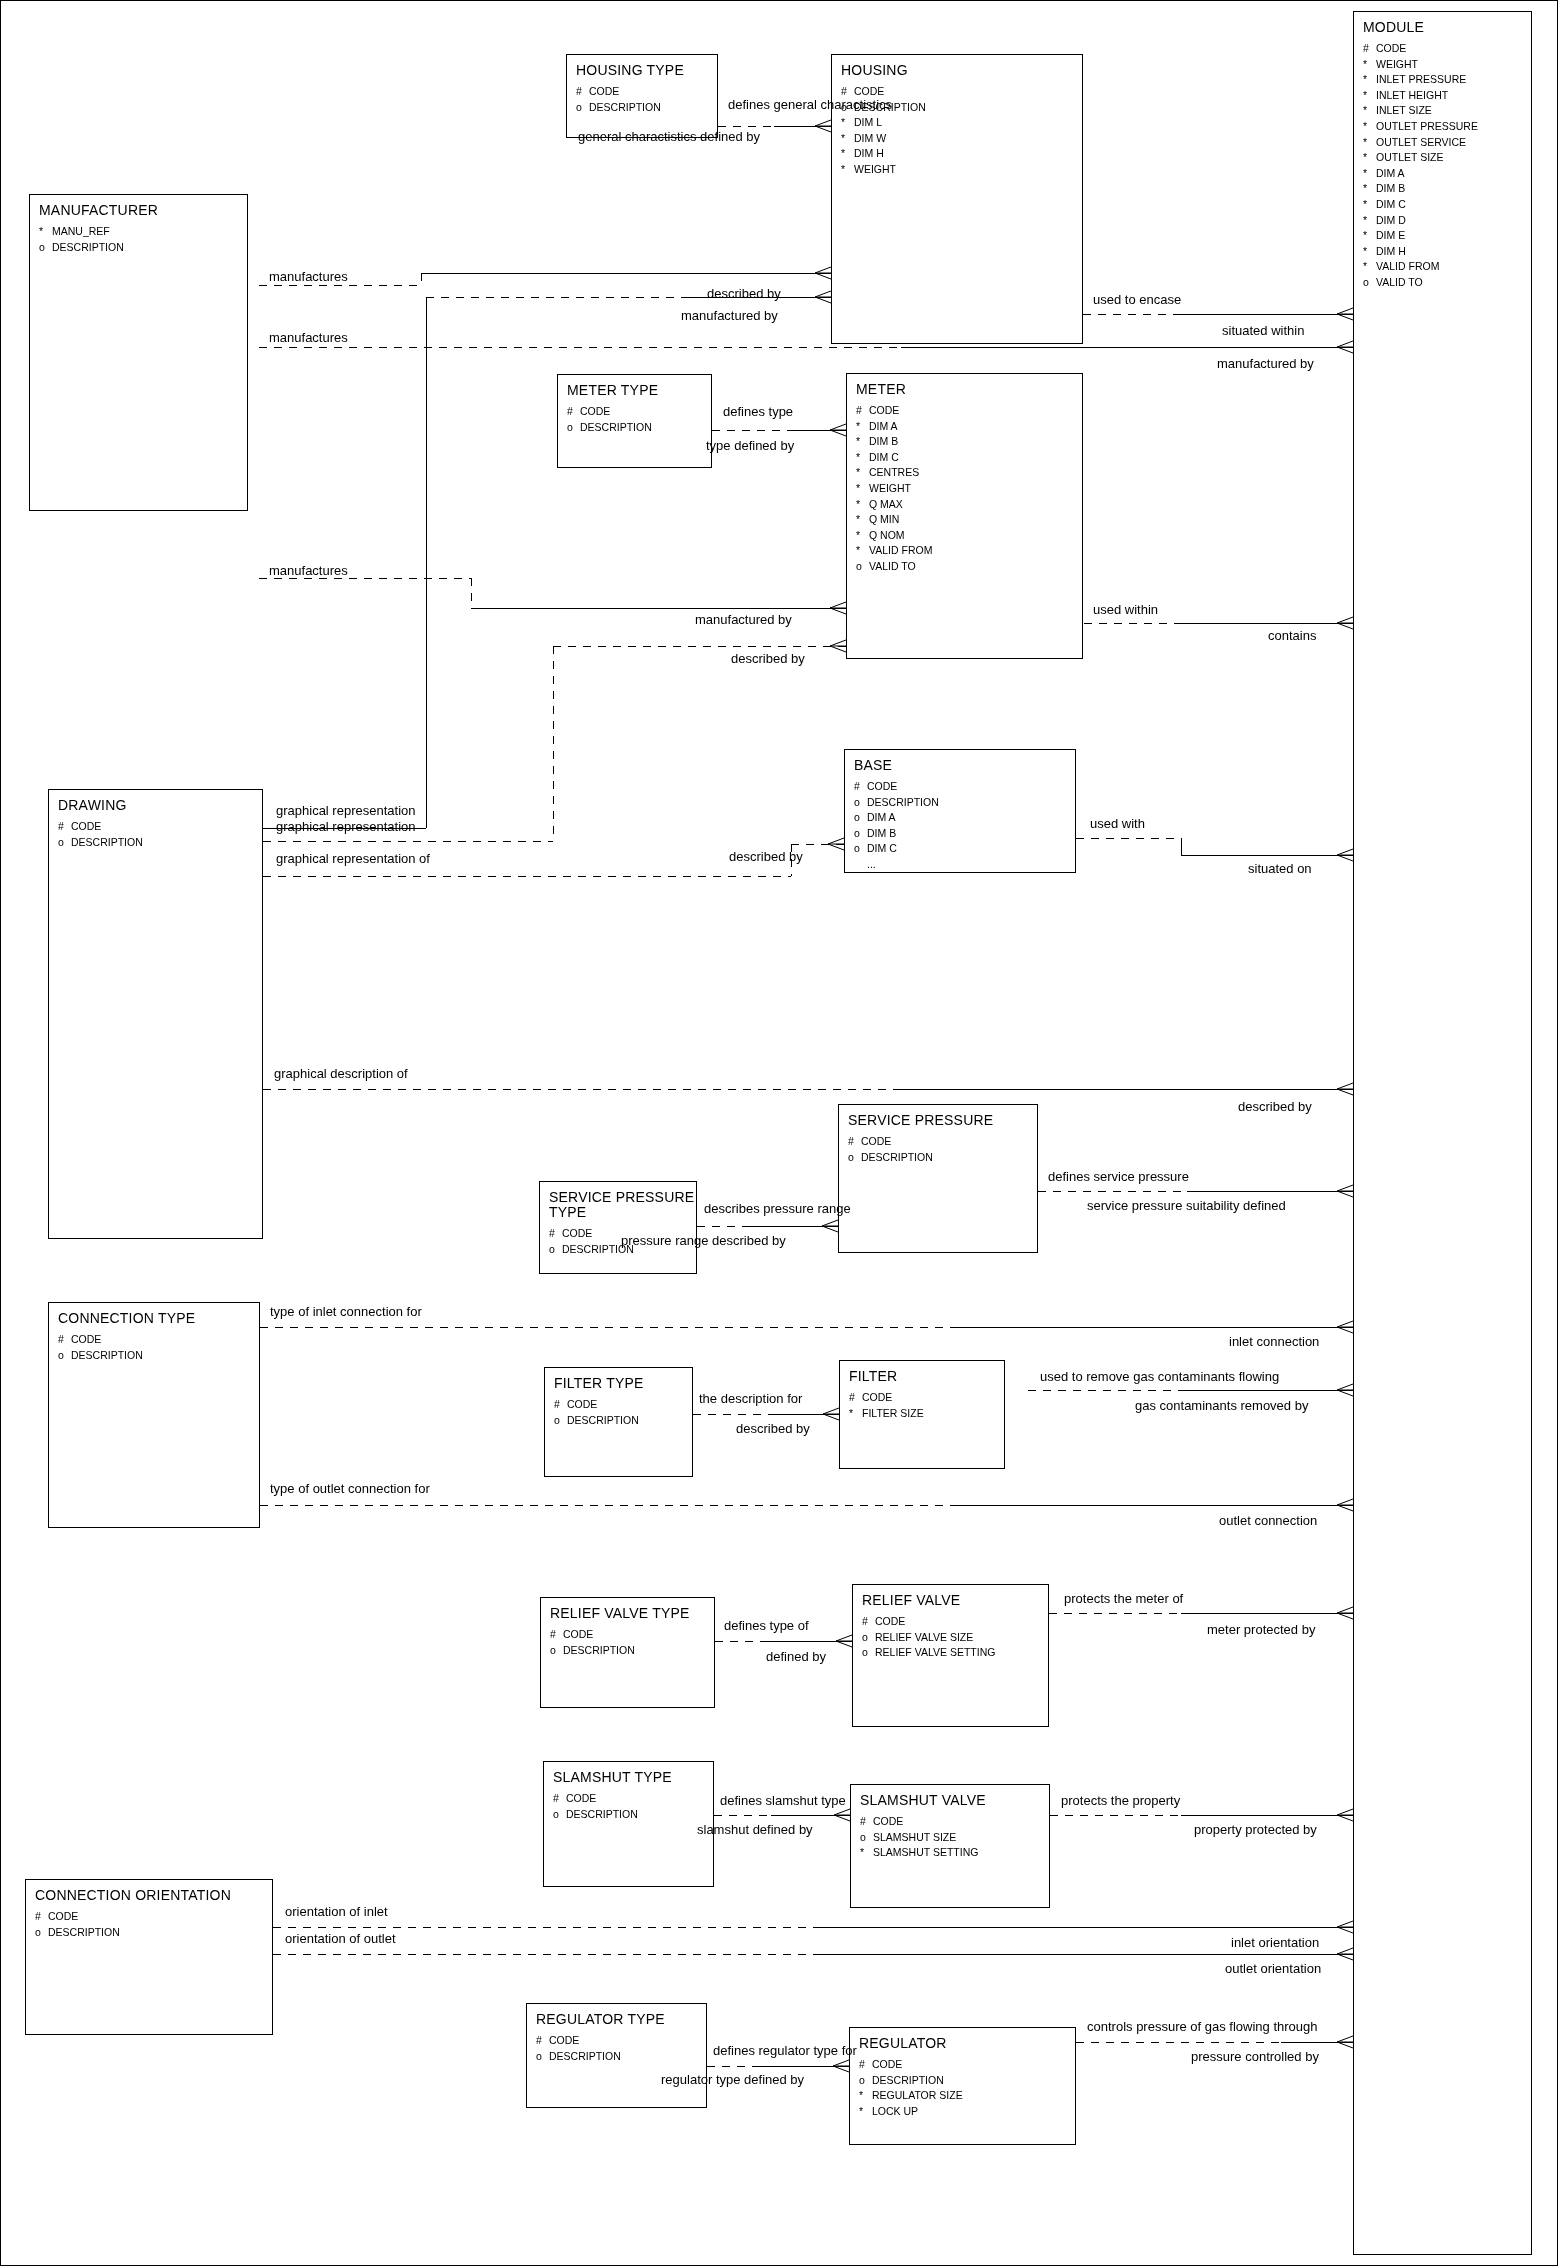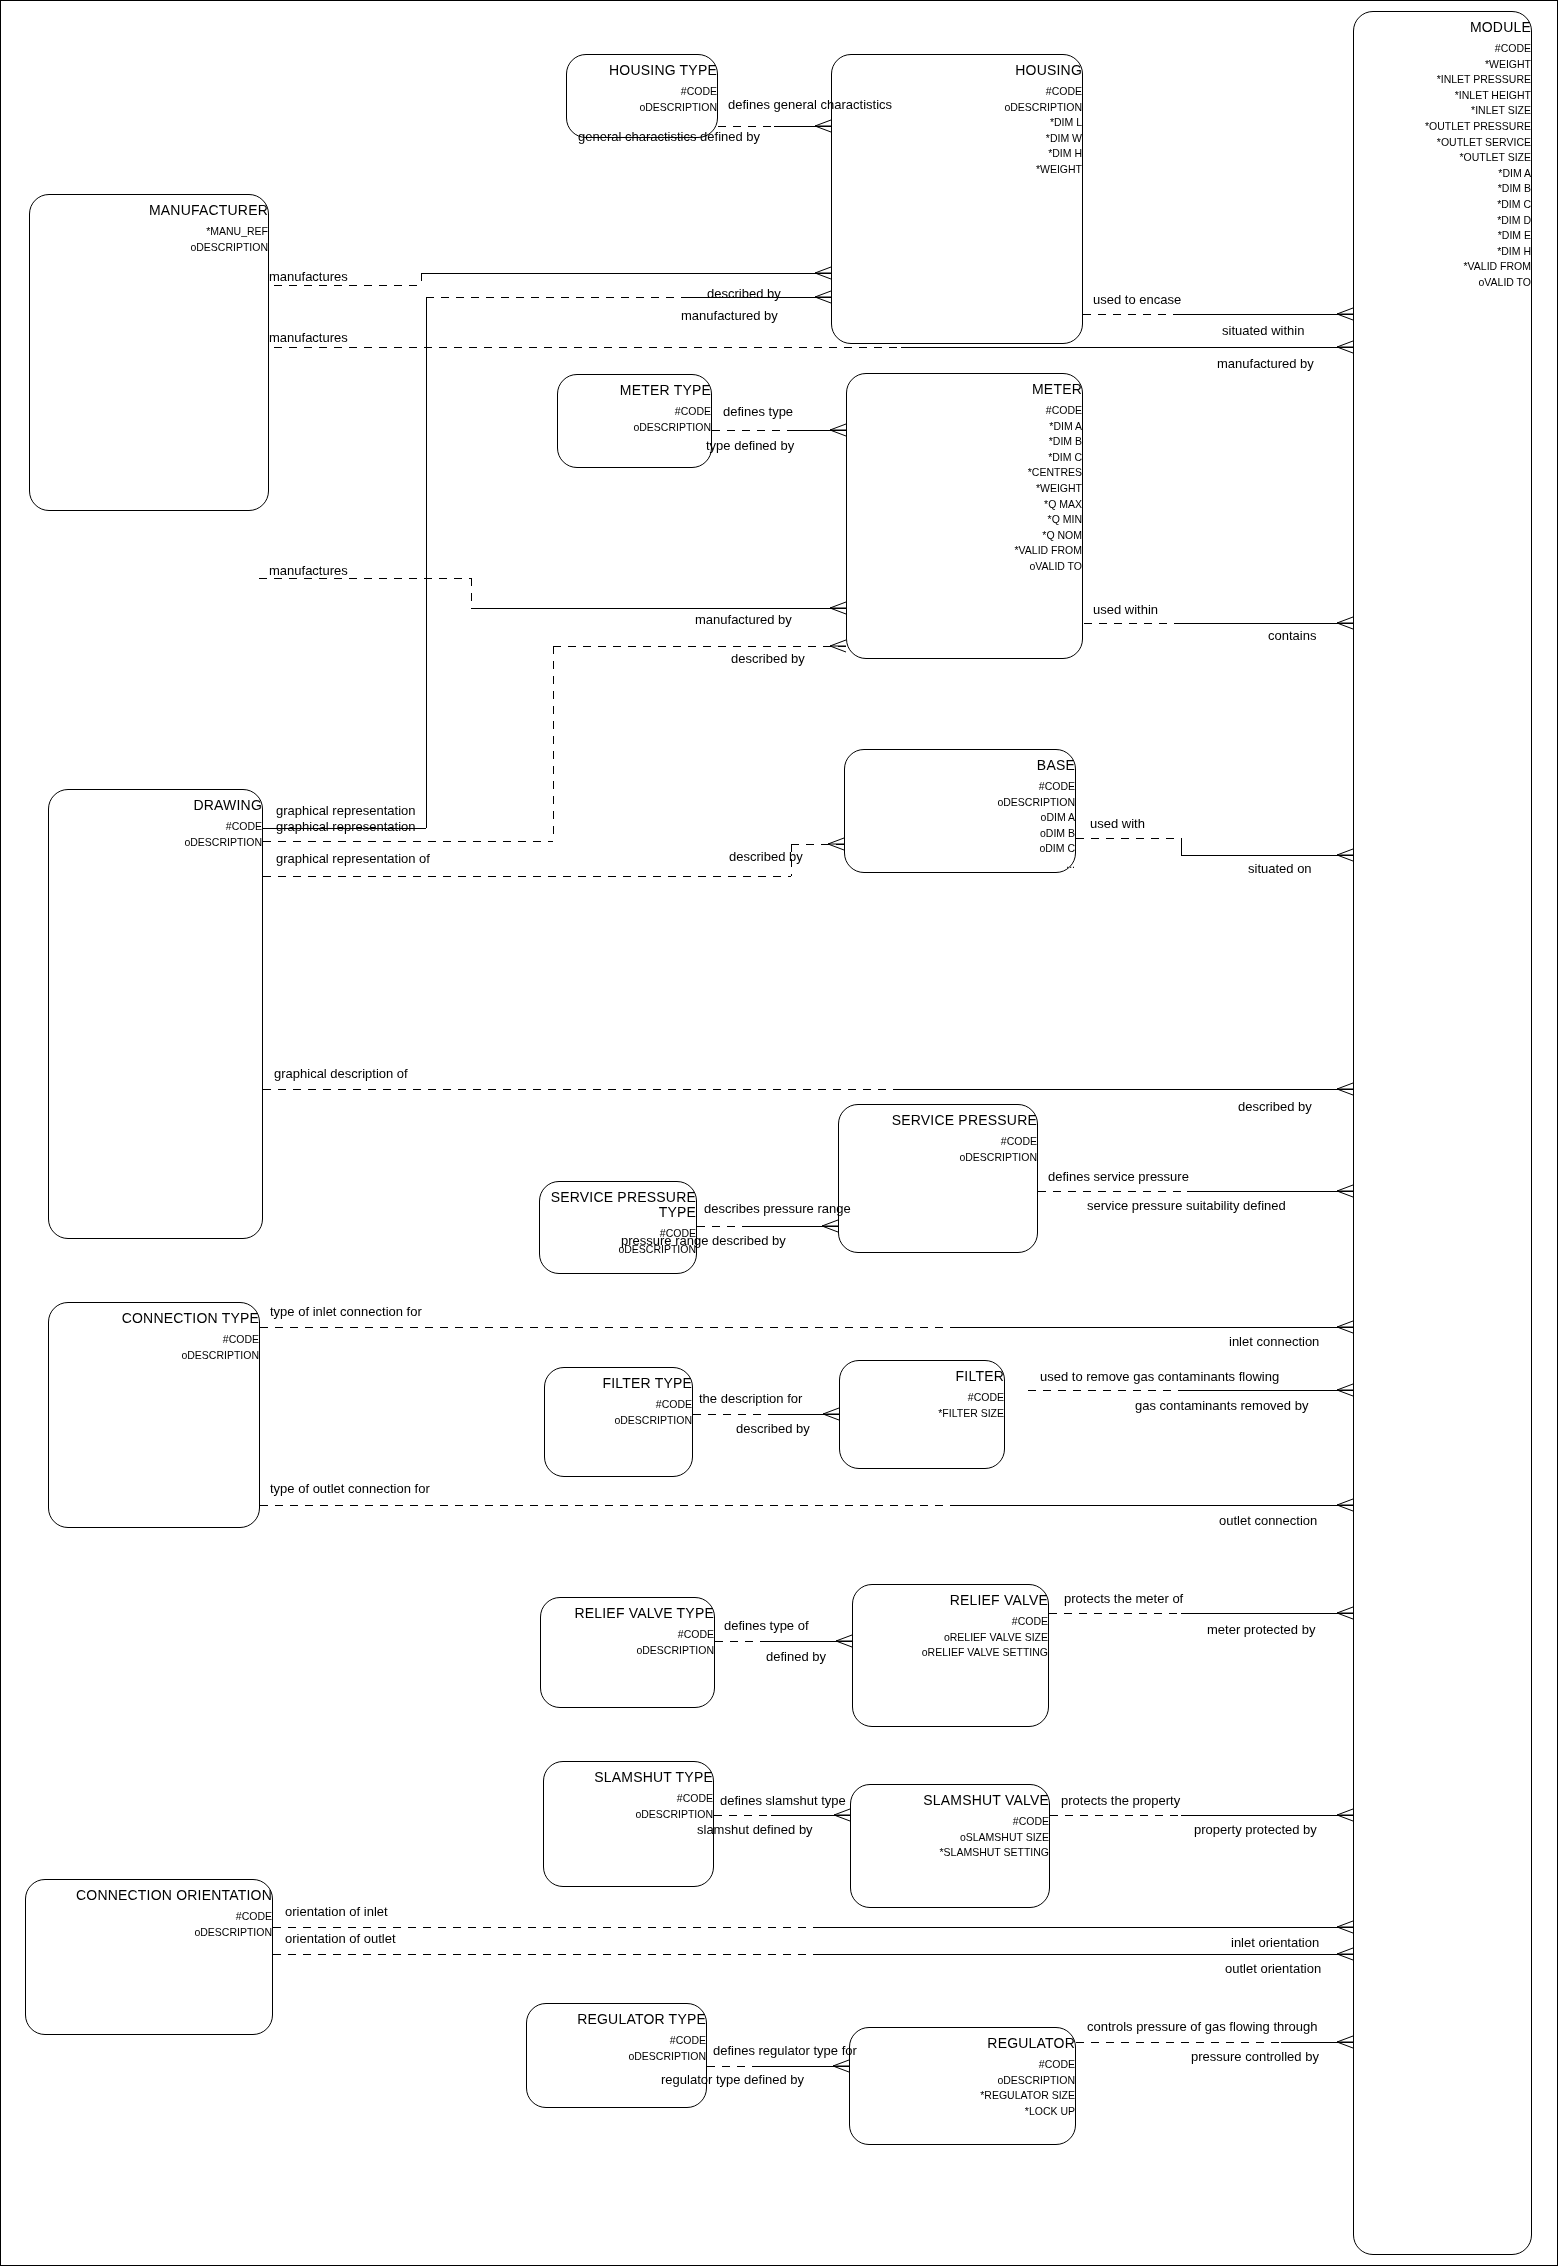--- a/index.html
+++ b/index.html
@@ -14,25 +14,24 @@
   }
   .layer{position:absolute;left:0;top:0;width:100%;height:100%;}
   #line-layer{z-index:1;}
   #entity-layer{z-index:2;}
   #label-layer{z-index:3;}
   #foot-layer{z-index:4;}
 
   .entity{
     position:absolute;
     border:1px solid #000;
-    border-radius:20px;
+    border-radius:0;
     background:#fff;
     box-sizing:border-box;
     padding:8px 0 16px 9px;
-    text-align:right;
   }
   .entity-title{
     font-size:14px;
     letter-spacing:.2px;
     margin-bottom:6px;
     line-height:15px;
   }
   .attr-row{
     font-size:10.5px;
     line-height:15.6px;
@@ -133,21 +132,21 @@
         <div class="attr-row"><span class="attr-prefix">*</span><span class="attr-name">OUTLET SIZE</span></div>
         <div class="attr-row"><span class="attr-prefix">*</span><span class="attr-name">DIM A</span></div>
         <div class="attr-row"><span class="attr-prefix">*</span><span class="attr-name">DIM B</span></div>
         <div class="attr-row"><span class="attr-prefix">*</span><span class="attr-name">DIM C</span></div>
         <div class="attr-row"><span class="attr-prefix">*</span><span class="attr-name">DIM D</span></div>
         <div class="attr-row"><span class="attr-prefix">*</span><span class="attr-name">DIM E</span></div>
         <div class="attr-row"><span class="attr-prefix">*</span><span class="attr-name">DIM H</span></div>
         <div class="attr-row"><span class="attr-prefix">*</span><span class="attr-name">VALID FROM</span></div>
         <div class="attr-row"><span class="attr-prefix">o</span><span class="attr-name">VALID TO</span></div>
       </div>
-      <div class="entity" style="left: 28px; top: 193px; width: 240px; height: 317px;">
+      <div class="entity" style="left: 28px; top: 193px; width: 219px; height: 317px;">
         <div class="entity-title">MANUFACTURER</div>
         <div class="attr-row"><span class="attr-prefix">*</span><span class="attr-name">MANU_REF</span></div>
         <div class="attr-row"><span class="attr-prefix">o</span><span class="attr-name">DESCRIPTION</span></div>
       </div>
       <div class="entity" style="left: 565px; top: 53px; width: 152px; height: 84px;">
         <div class="entity-title">HOUSING TYPE</div>
         <div class="attr-row"><span class="attr-prefix">#</span><span class="attr-name">CODE</span></div>
         <div class="attr-row"><span class="attr-prefix">o</span><span class="attr-name">DESCRIPTION</span></div>
       </div>
       <div class="entity" style="left: 830px; top: 53px; width: 252px; height: 290px;">

